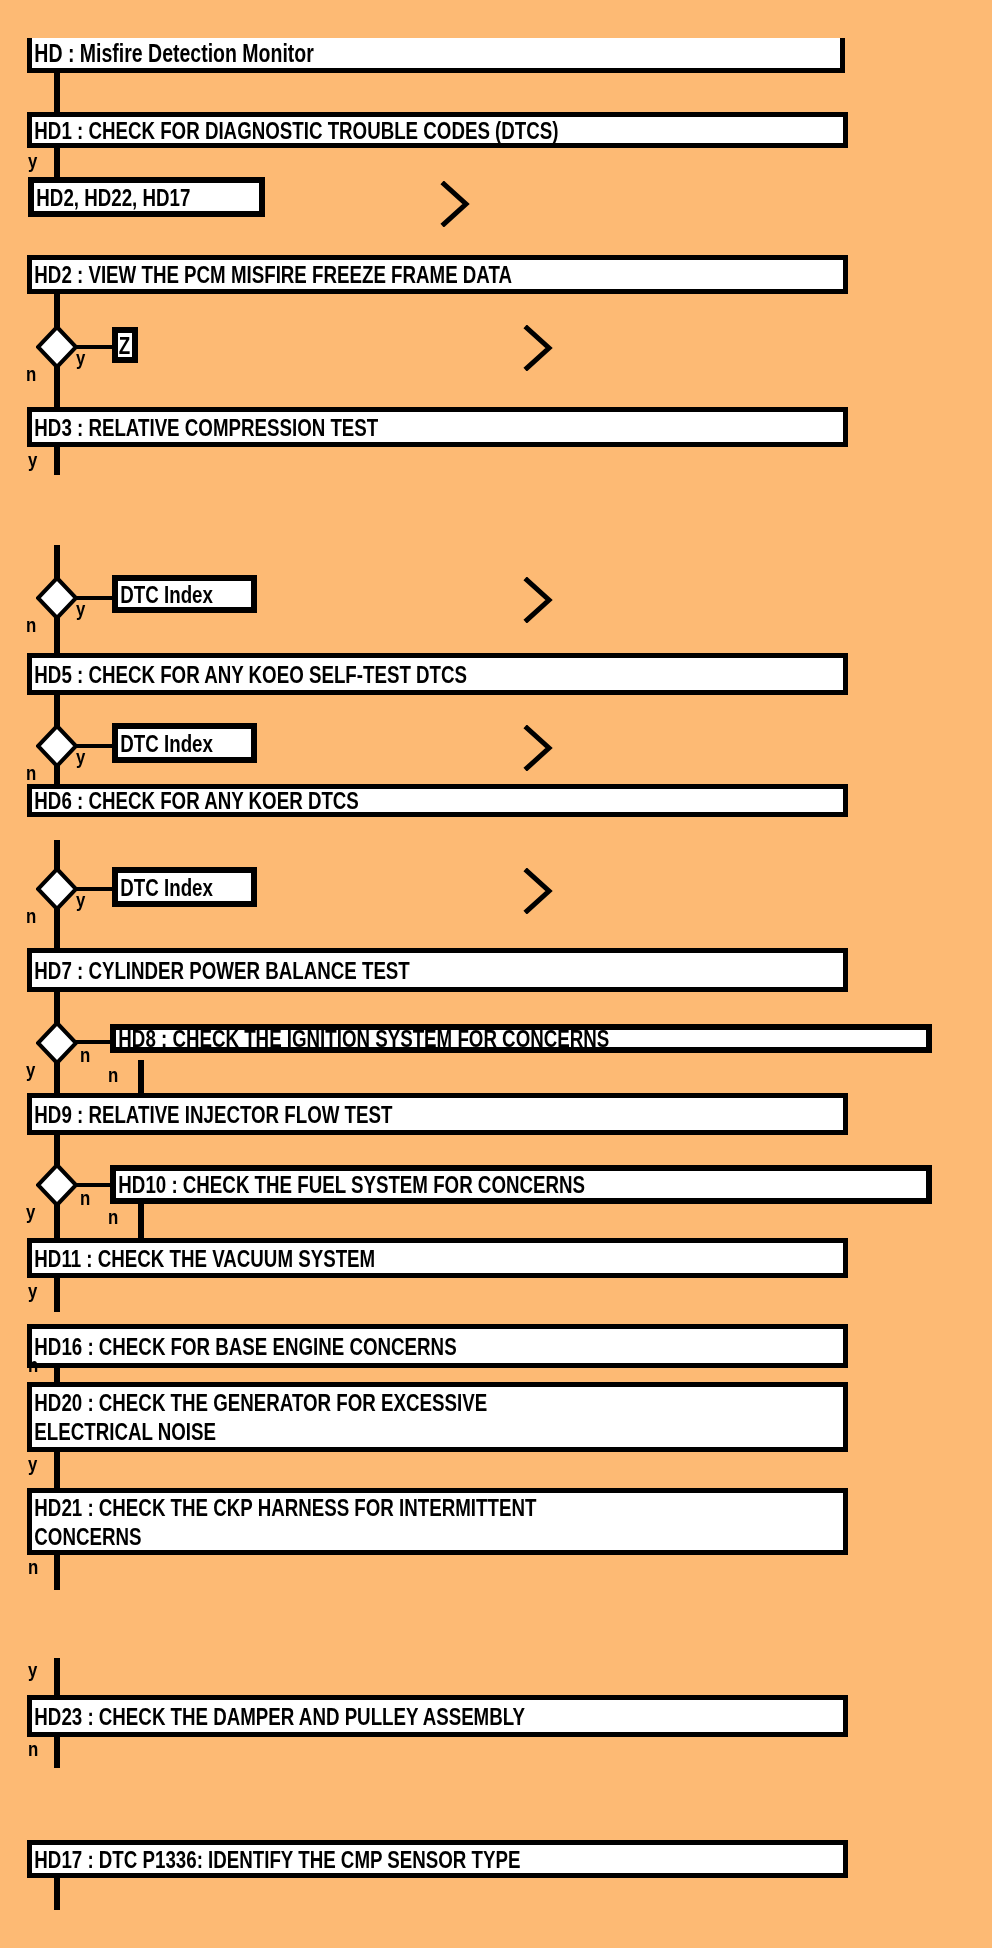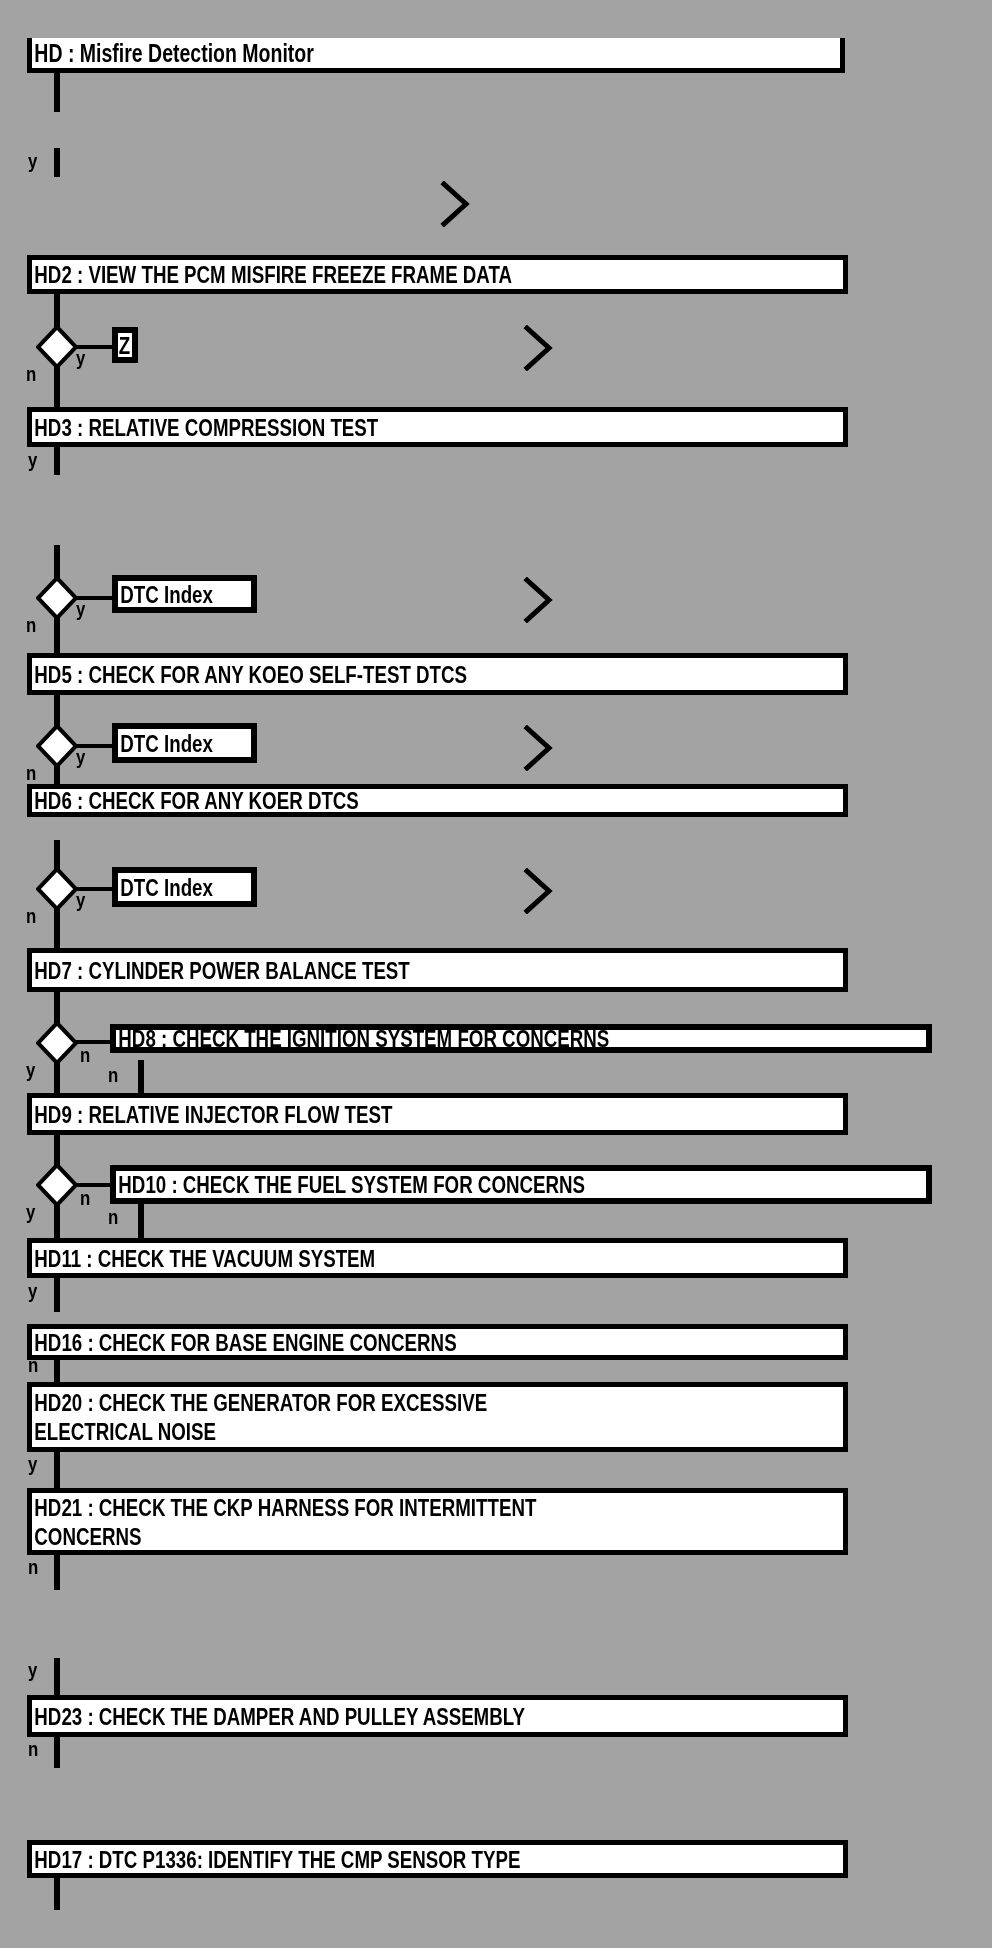--- a/index.html
+++ b/index.html
@@ -1,16 +1,16 @@
 <!DOCTYPE html>
 <html><head>
 <meta charset="utf-8">
 <style>
   html,body{margin:0;padding:0;background:#fff}
-  .stage{position:relative;width:992px;height:1948px;background:#a3a3a3;
+  .stage{position:relative;width:992px;height:1948px;background:#fdba74;
          font-family:"Liberation Sans",sans-serif;color:#000;overflow:hidden}
 
   
   .box{position:absolute;left:27px;width:821px;border:5px solid #000;background:#fff;
        display:flex;align-items:center;box-sizing:border-box}
   .box.side{left:110px;width:822px;border-width:6px}
 
   
   .refbox{position:absolute;border:6px solid #000;background:#fff;
           display:flex;align-items:center;box-sizing:border-box}
@@ -107,20 +107,23 @@
       <polyline points="4,3 26,23 4,43" fill="none" stroke="#000" stroke-width="5" stroke-linecap="square"></polyline>
     </svg>
   <svg class="chev" style="left:523px;top:868px" width="30" height="46">
       <polyline points="4,3 26,23 4,43" fill="none" stroke="#000" stroke-width="5" stroke-linecap="square"></polyline>
     </svg>
 
   <div class="title">
     <span class="t">HD : Misfire Detection Monitor</span>
   </div>
 
+  <div class="box" style="top:112px;height:36px">
+      <span class="t">HD1 : CHECK FOR DIAGNOSTIC TROUBLE CODES (DTCS)</span>
+    </div>
   <div class="box" style="top:255px;height:39px">
       <span class="t">HD2 : VIEW THE PCM MISFIRE FREEZE FRAME DATA</span>
     </div>
   <div class="box" style="top:407px;height:40px">
       <span class="t">HD3 : RELATIVE COMPRESSION TEST</span>
     </div>
   <div class="box" style="top:653px;height:42px">
       <span class="t">HD5 : CHECK FOR ANY KOEO SELF-TEST DTCS</span>
     </div>
   <div class="box" style="top:784px;height:33px">
@@ -134,38 +137,41 @@
     </div>
   <div class="box" style="top:1093px;height:42px">
       <span class="t">HD9 : RELATIVE INJECTOR FLOW TEST</span>
     </div>
   <div class="box side" style="top:1165px;height:39px">
       <span class="t">HD10 : CHECK THE FUEL SYSTEM FOR CONCERNS</span>
     </div>
   <div class="box" style="top:1238px;height:40px">
       <span class="t">HD11 : CHECK THE VACUUM SYSTEM</span>
     </div>
-  <div class="box" style="top:1324px;height:36px">
+  <div class="box" style="top:1324px;height:44px">
       <span class="t">HD16 : CHECK FOR BASE ENGINE CONCERNS</span>
     </div>
   <div class="box" style="top:1382px;height:70px">
       <span class="t">HD20 : CHECK THE GENERATOR FOR EXCESSIVE
 ELECTRICAL NOISE</span>
     </div>
   <div class="box" style="top:1488px;height:67px">
       <span class="t">HD21 : CHECK THE CKP HARNESS FOR INTERMITTENT
 CONCERNS</span>
     </div>
   <div class="box" style="top:1695px;height:42px">
       <span class="t">HD23 : CHECK THE DAMPER AND PULLEY ASSEMBLY</span>
     </div>
   <div class="box" style="top:1840px;height:38px">
       <span class="t">HD17 : DTC P1336: IDENTIFY THE CMP SENSOR TYPE</span>
     </div>
 
+  <div class="refbox" style="left:28px;top:177px;width:237px;height:40px">
+      <span class="t">HD2, HD22, HD17</span>
+    </div>
   <div class="refbox" style="left:112px;top:327px;width:26px;height:36px">
       <span class="t" style="padding-left:1px">Z</span>
     </div>
   <div class="refbox" style="left:112px;top:575px;width:145px;height:38px">
       <span class="t">DTC Index</span>
     </div>
   <div class="refbox" style="left:112px;top:723px;width:145px;height:40px">
       <span class="t">DTC Index</span>
     </div>
   <div class="refbox" style="left:112px;top:867px;width:145px;height:40px">

